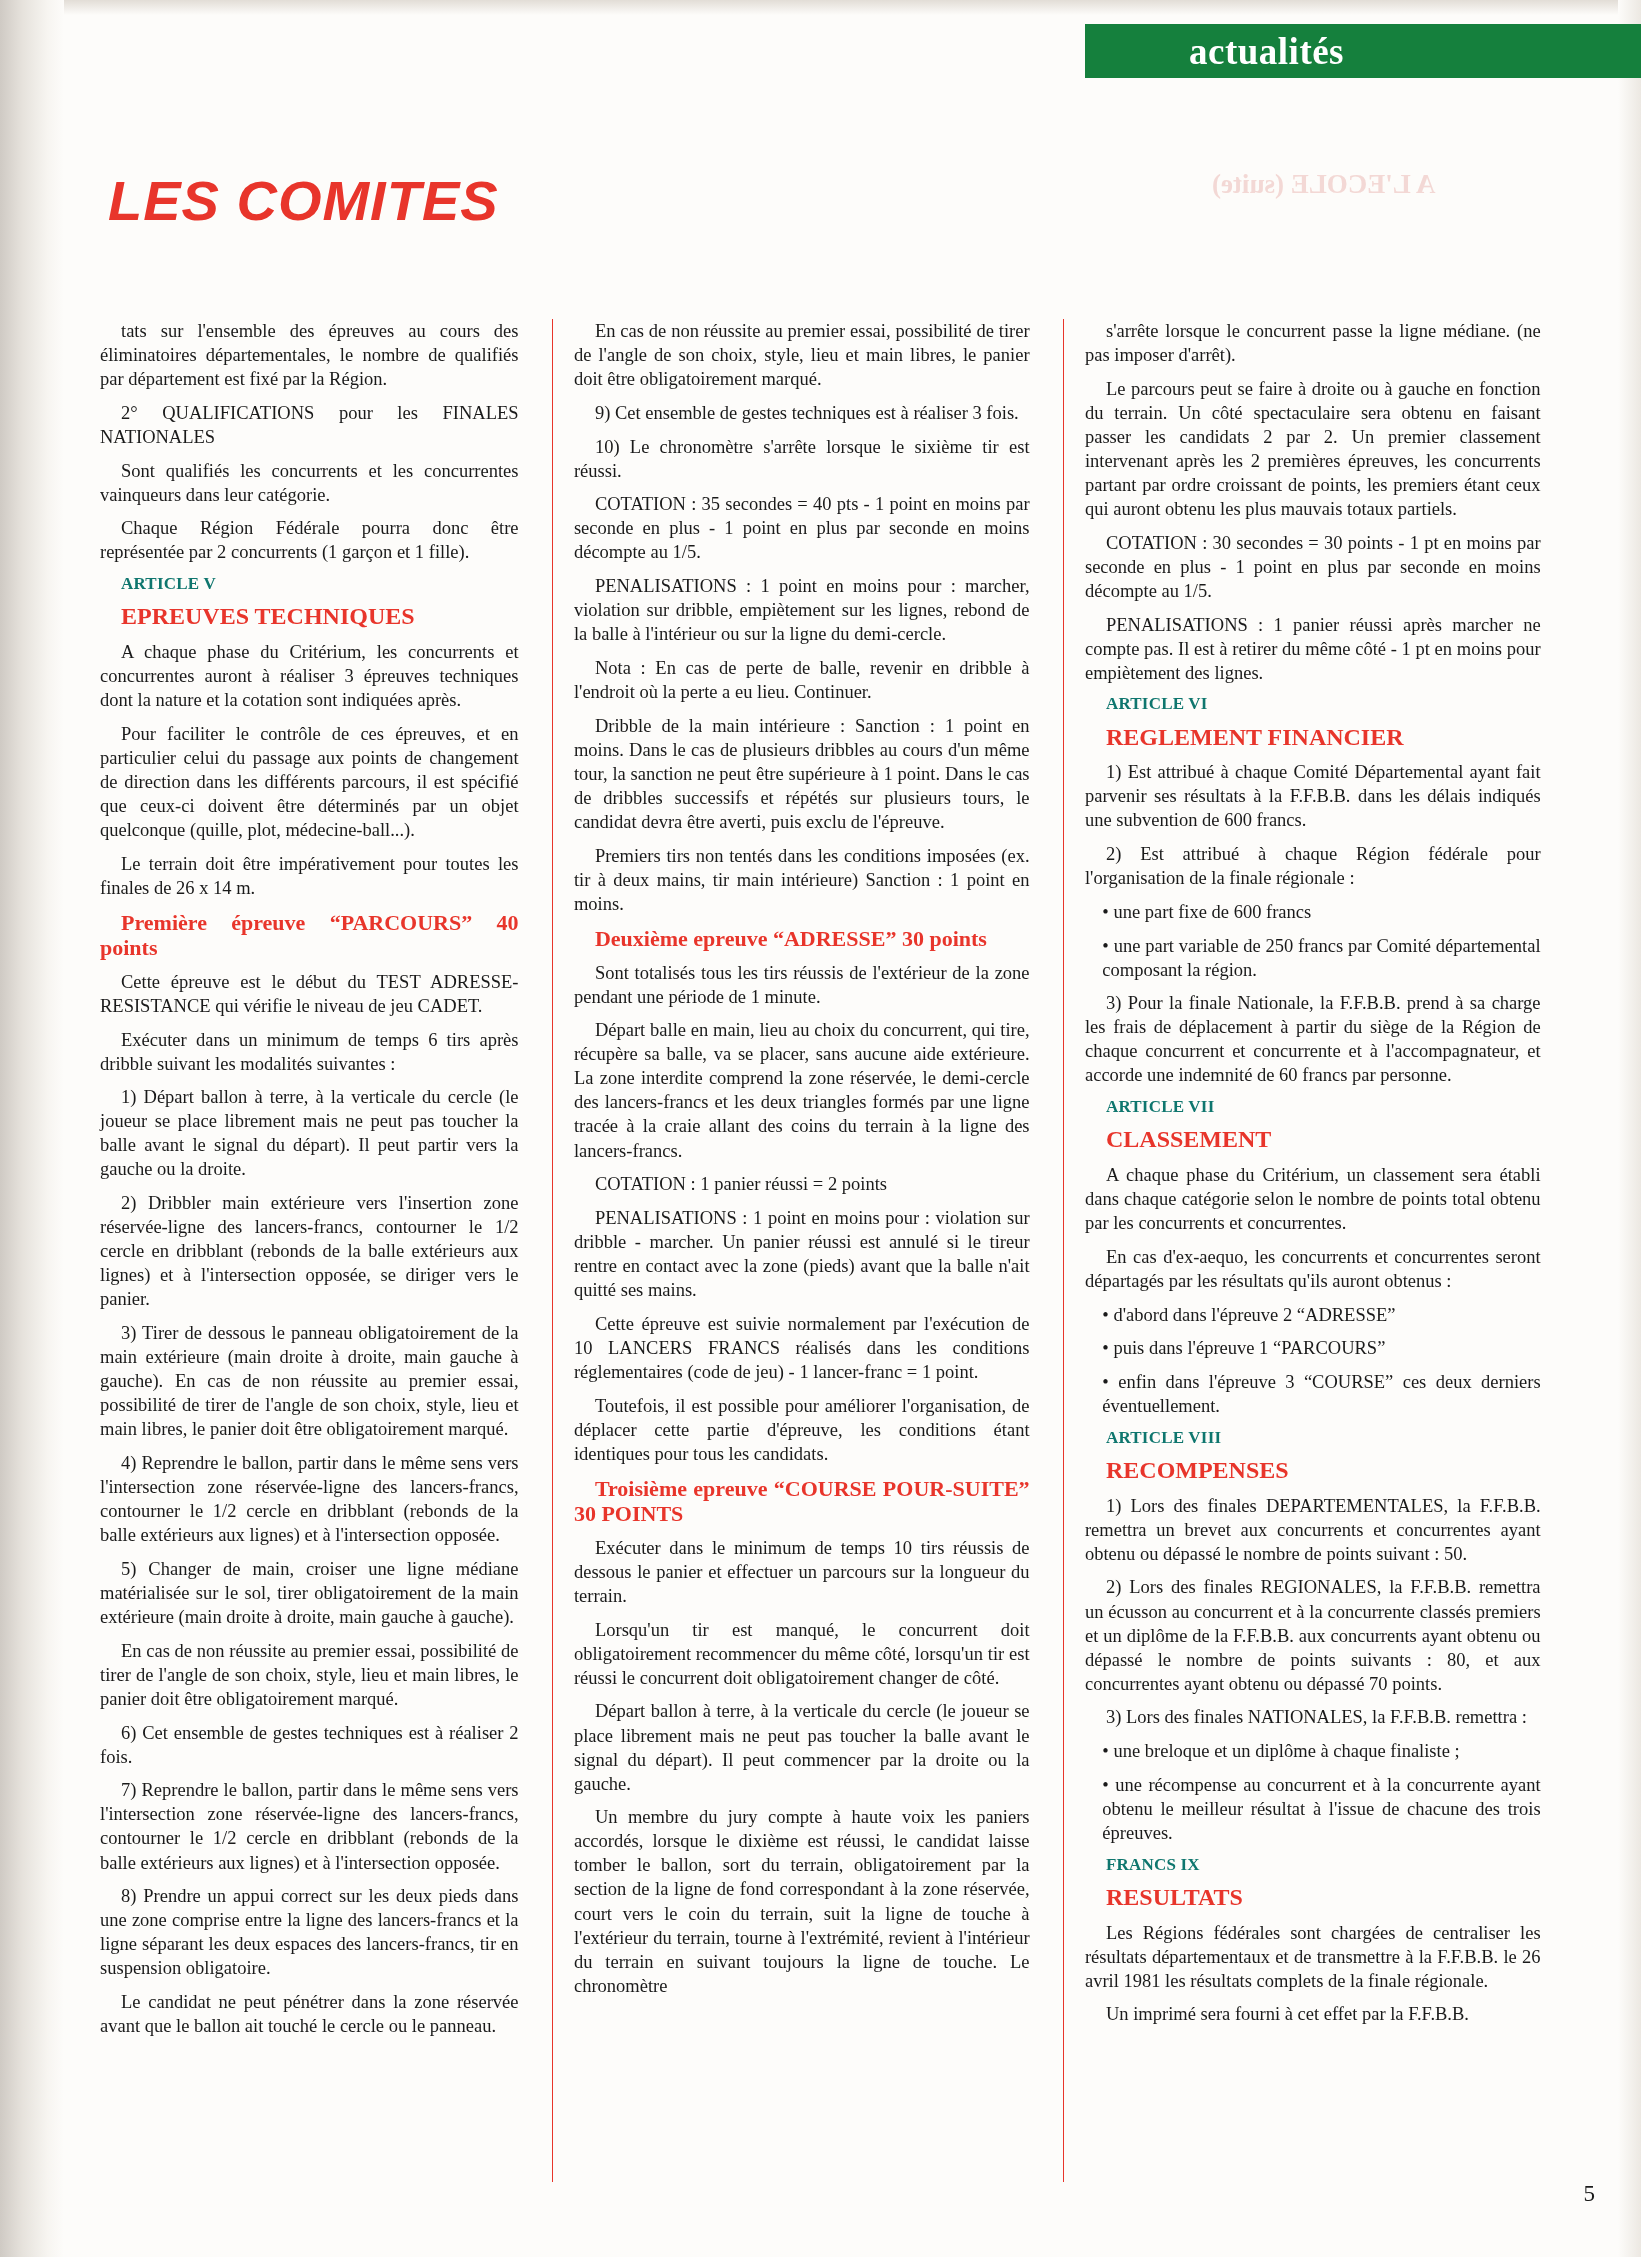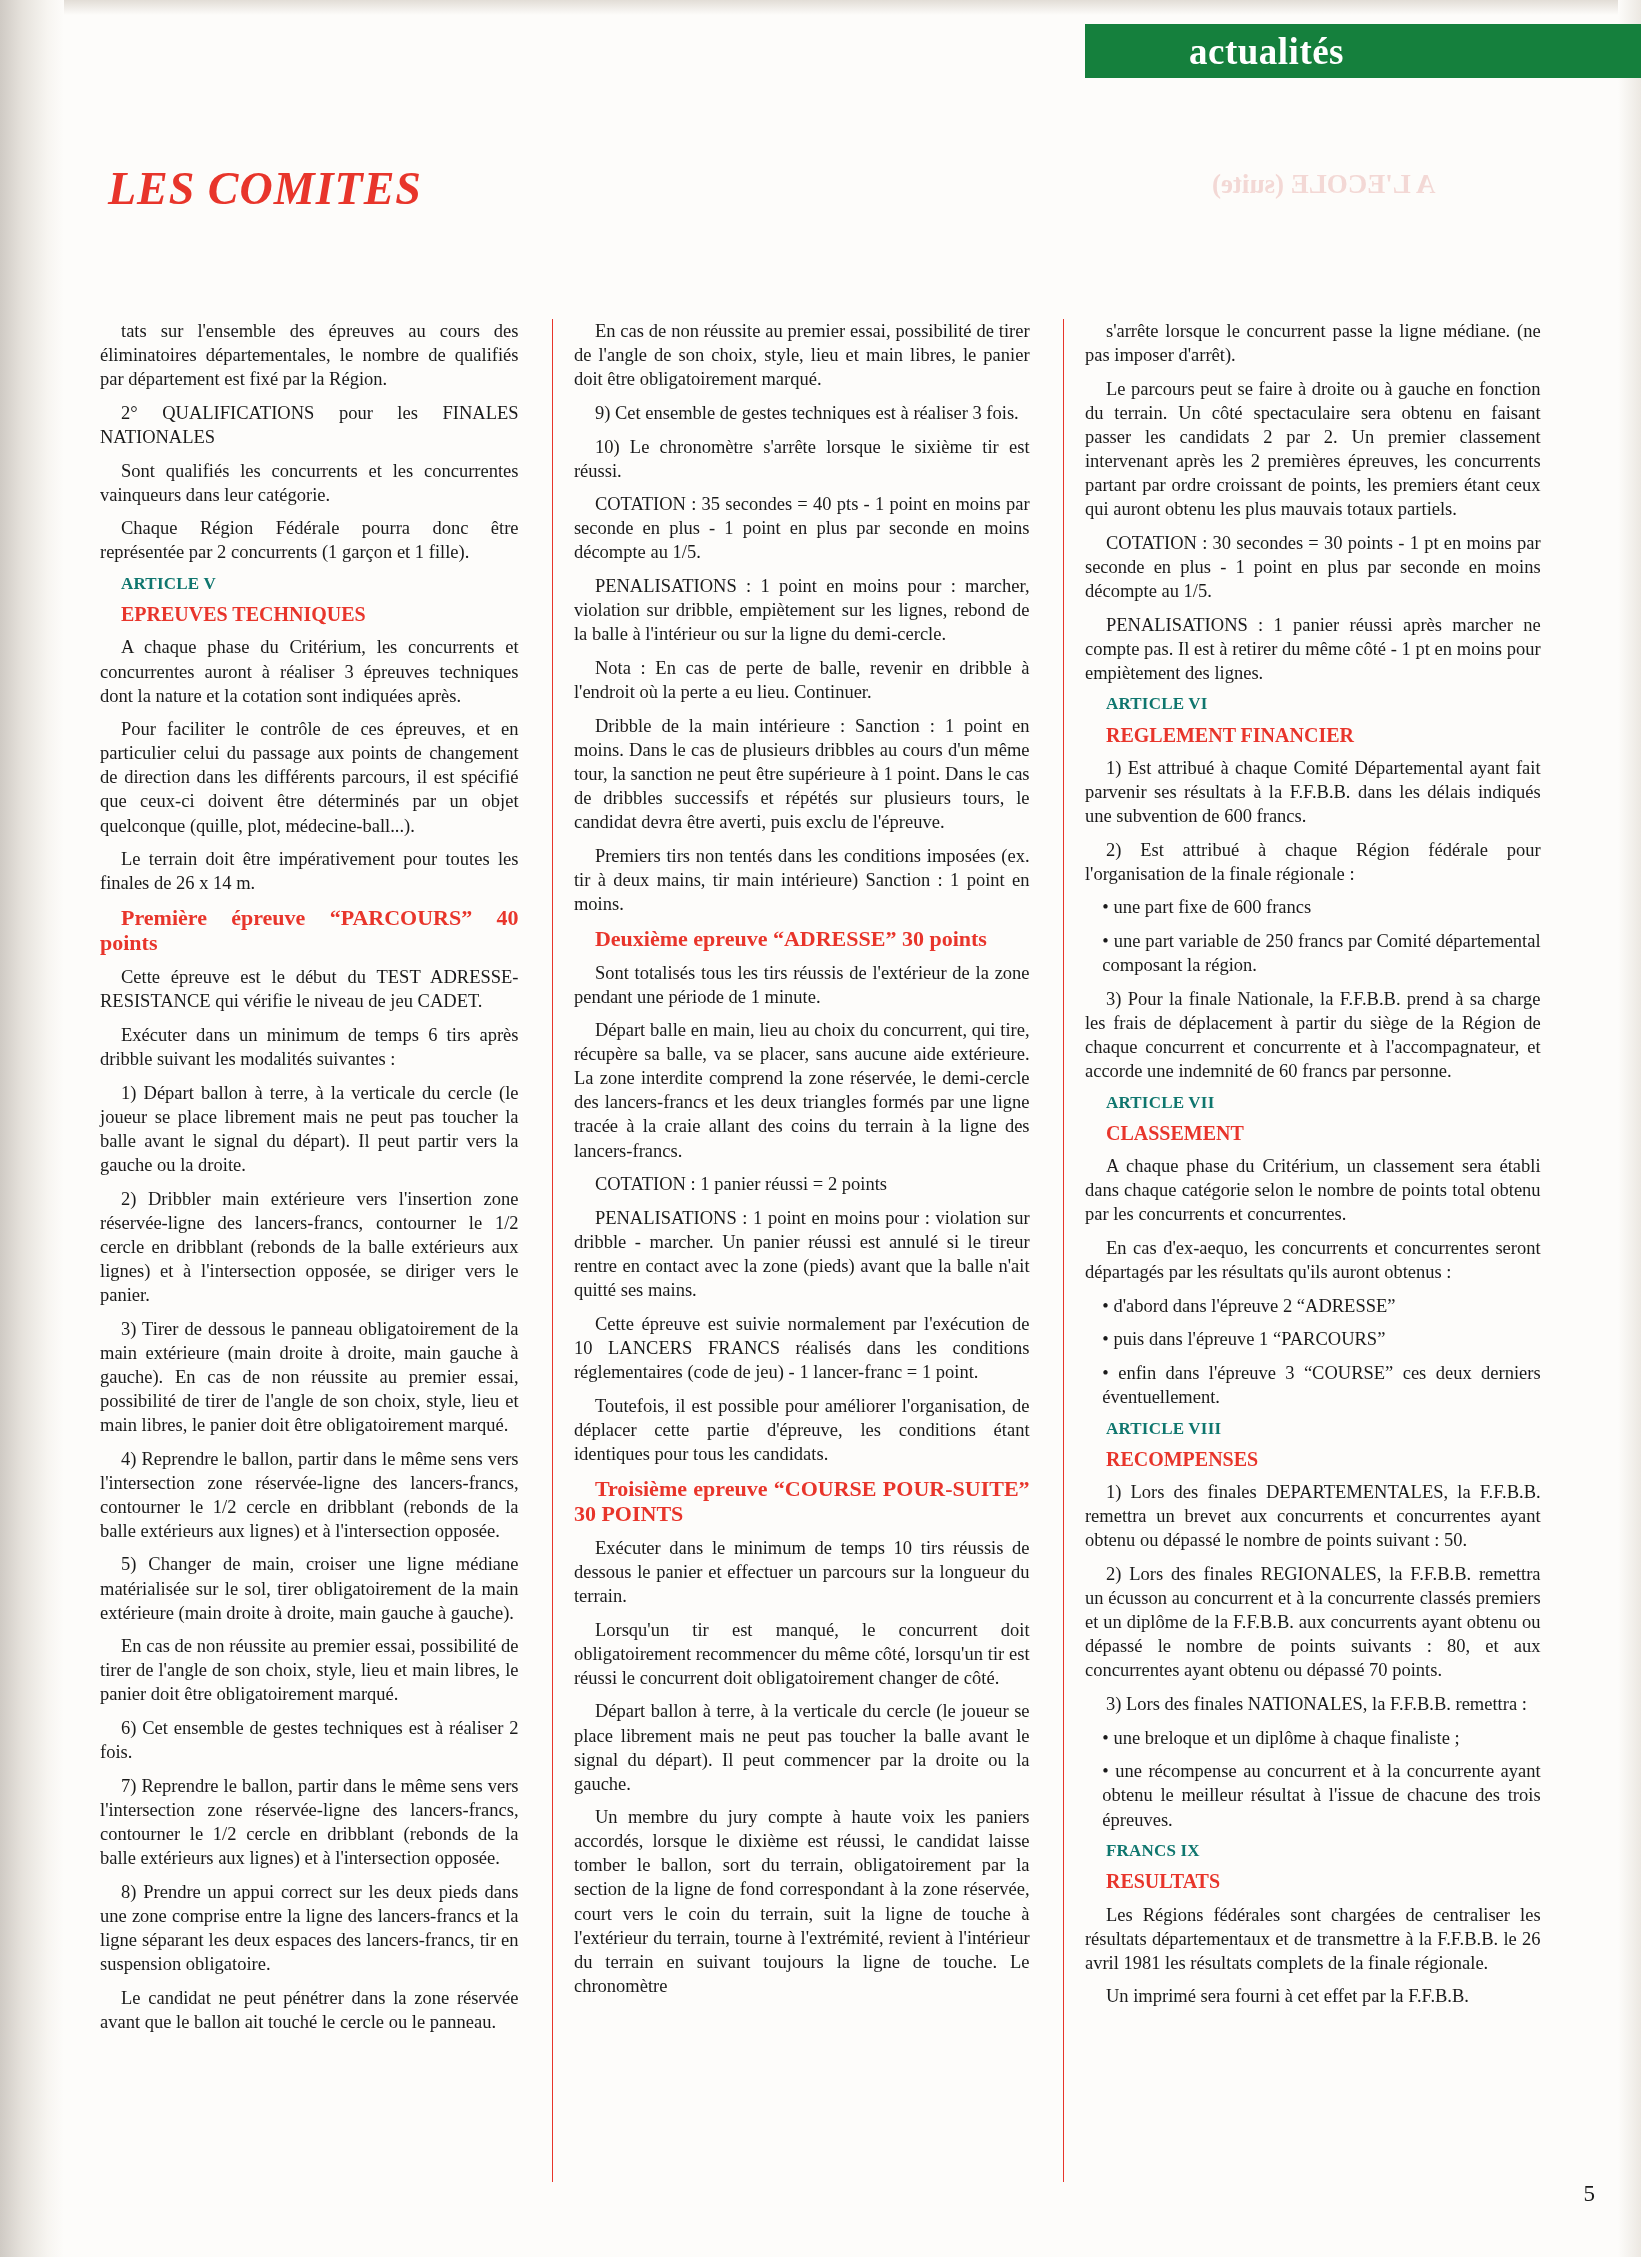--- a/index.html
+++ b/index.html
@@ -54,24 +54,24 @@
     font-weight: bold;
     font-style: normal;
     font-size: 37px;
     letter-spacing: 0.5px;
     padding: 5.8px 0 0 104px;
   }
   .main-title {
     position: absolute;
     left: 108px;
     top: 135px;
-    font-family: Liberation Serif, serif;
+    font-family: Liberation Sans, sans-serif;
     font-style: italic;
     font-weight: bold;
-    font-size: 46px;
+    font-size: 56px;
     color: #e8352b;
     letter-spacing: 1px;
     line-height: 1;
   }
   
   .ghost {
     position: absolute;
     left: 1212px;
     top: 169px;
     font-family: "Liberation Serif", serif;
@@ -116,21 +116,21 @@
     font-weight: bold;
     font-size: 17px;
     letter-spacing: 0.2px;
     margin: 9.7px 0 0 0;
     text-indent: 0;
     line-height: 1.15;
   }
   .art-title {
     color: #e8352b;
     font-weight: bold;
-    font-size: 20px;
+    font-size: 24px;
     margin: 0 0 7.7px 0;
     text-indent: 0;
     line-height: 1.12;
   }
   .epreuve-title {
     color: #e8352b;
     font-weight: bold;
     font-size: 22px;
     margin: 15.4px 0 9.7px 0;
     text-indent: 0;

